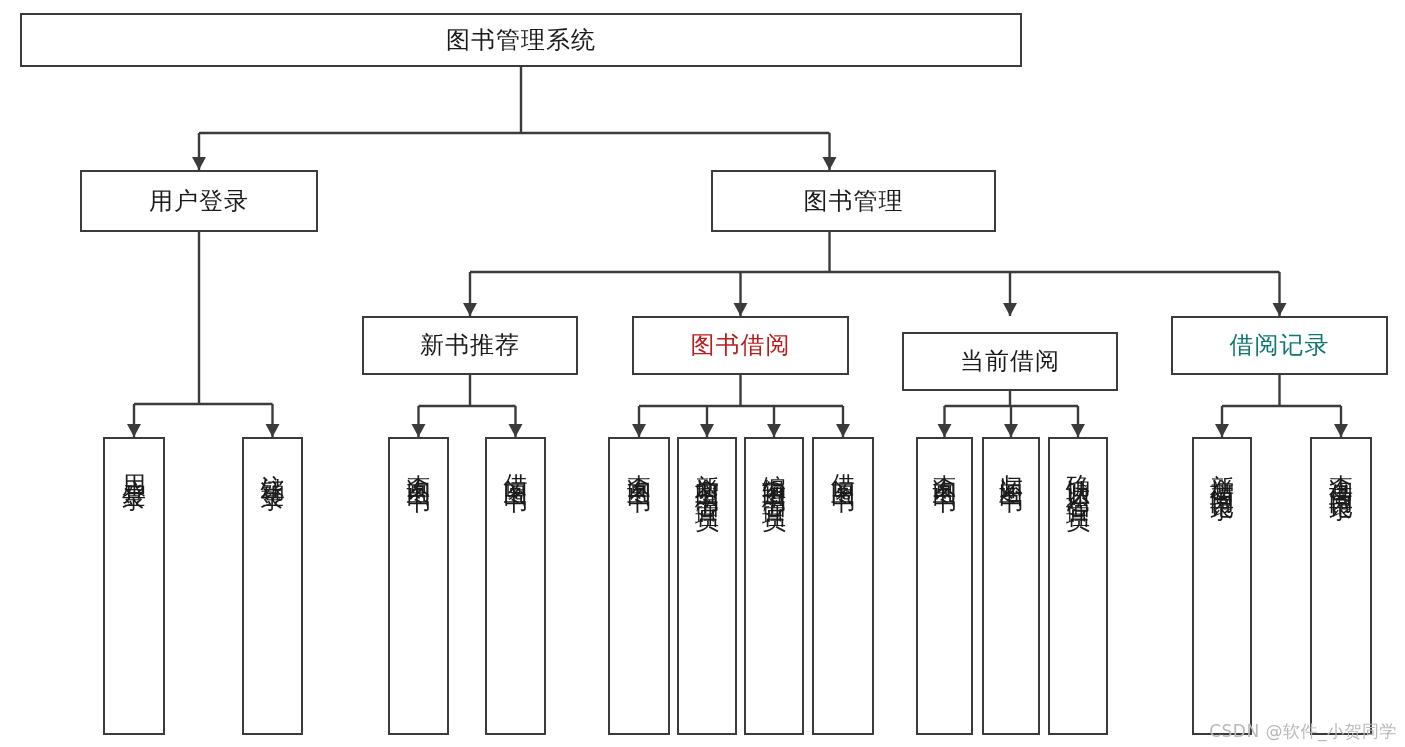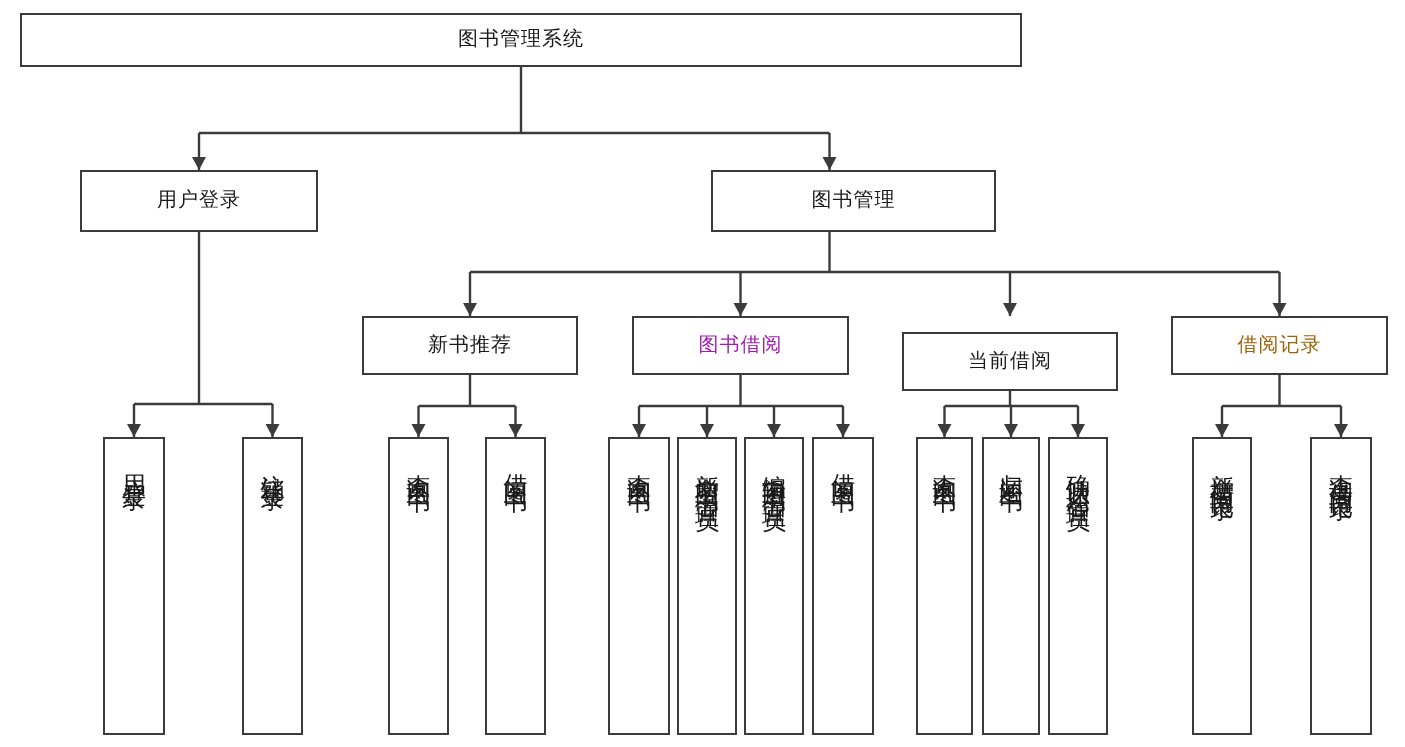--- a/index.html
+++ b/index.html
@@ -23,23 +23,22 @@
     overflow:hidden;
   }
   .node .label{
     color:#1a1a1a;
     line-height:1.18;
     text-align:center;
     white-space:pre;
   }
   .node.horizontal .label{
     writing-mode:horizontal-tb;
-    font-size:20px;
+    font-size:24px;
     letter-spacing:1px;
-    font-family:Liberation Mono, monospace;
   }
   .node.vertical{
     align-items:flex-start;
     justify-content:center;
     padding-top:16px;
   }
   .node.vertical .label{
     writing-mode:vertical-rl;
     text-orientation:upright;
     font-size:24px;
@@ -122,27 +121,27 @@
       <div class="node horizontal" style="left: 80px; top: 170px; width: 238px; height: 62px; border-color: rgb(59, 59, 59);">
         <span class="label" style="color: rgb(26, 26, 26);">用户登录</span>
       </div>
       <div class="node horizontal" style="left: 711px; top: 170px; width: 285px; height: 62px; border-color: rgb(59, 59, 59);">
         <span class="label" style="color: rgb(26, 26, 26);">图书管理</span>
       </div>
       <div class="node horizontal" style="left: 362px; top: 316px; width: 216px; height: 59px; border-color: rgb(59, 59, 59);">
         <span class="label" style="color: rgb(26, 26, 26);">新书推荐</span>
       </div>
       <div class="node horizontal" style="left: 632px; top: 316px; width: 217px; height: 59px; border-color: rgb(59, 59, 59);">
-        <span class="label" style="color: #a21caf;">图书借阅</span>
+        <span class="label" style="color: #b91c1c;">图书借阅</span>
       </div>
       <div class="node horizontal" style="left: 902px; top: 316px; width: 216px; height: 59px; border-color: rgb(59, 59, 59); margin-top: 16px;">
         <span class="label" style="color: rgb(26, 26, 26);">当前借阅</span>
       </div>
       <div class="node horizontal" style="left: 1171px; top: 316px; width: 217px; height: 59px; border-color: rgb(59, 59, 59);">
-        <span class="label" style="color: #a16207;">借阅记录</span>
+        <span class="label" style="color: #0f766e;">借阅记录</span>
       </div>
       <div class="node vertical" style="left: 103px; top: 437px; width: 62px; height: 298px; border-color: rgb(59, 59, 59);">
         <span class="label" style="color: rgb(26, 26, 26);">用户登录</span>
       </div>
       <div class="node vertical" style="left: 242px; top: 437px; width: 61px; height: 298px; border-color: rgb(59, 59, 59);">
         <span class="label" style="color: rgb(26, 26, 26);">注销登录</span>
       </div>
       <div class="node vertical" style="left: 388px; top: 437px; width: 61px; height: 298px; border-color: rgb(59, 59, 59);">
         <span class="label" style="color: rgb(26, 26, 26);">查询图书</span>
       </div>
@@ -170,13 +169,14 @@
       <div class="node vertical" style="left: 1048px; top: 437px; width: 60px; height: 298px; border-color: rgb(59, 59, 59);">
         <span class="label" style="color: rgb(26, 26, 26);">确认归还（管理员）</span>
       </div>
       <div class="node vertical" style="left: 1192px; top: 437px; width: 60px; height: 298px; border-color: rgb(59, 59, 59);">
         <span class="label" style="color: rgb(26, 26, 26);">新增借阅记录</span>
       </div>
       <div class="node vertical" style="left: 1310px; top: 437px; width: 62px; height: 298px; border-color: rgb(59, 59, 59);">
         <span class="label" style="color: rgb(26, 26, 26);">查询借阅记录</span>
       </div>
     </div>
+  <div id="watermark">CSDN @软件_小贺同学</div>
 </div>
 
 </body></html>

